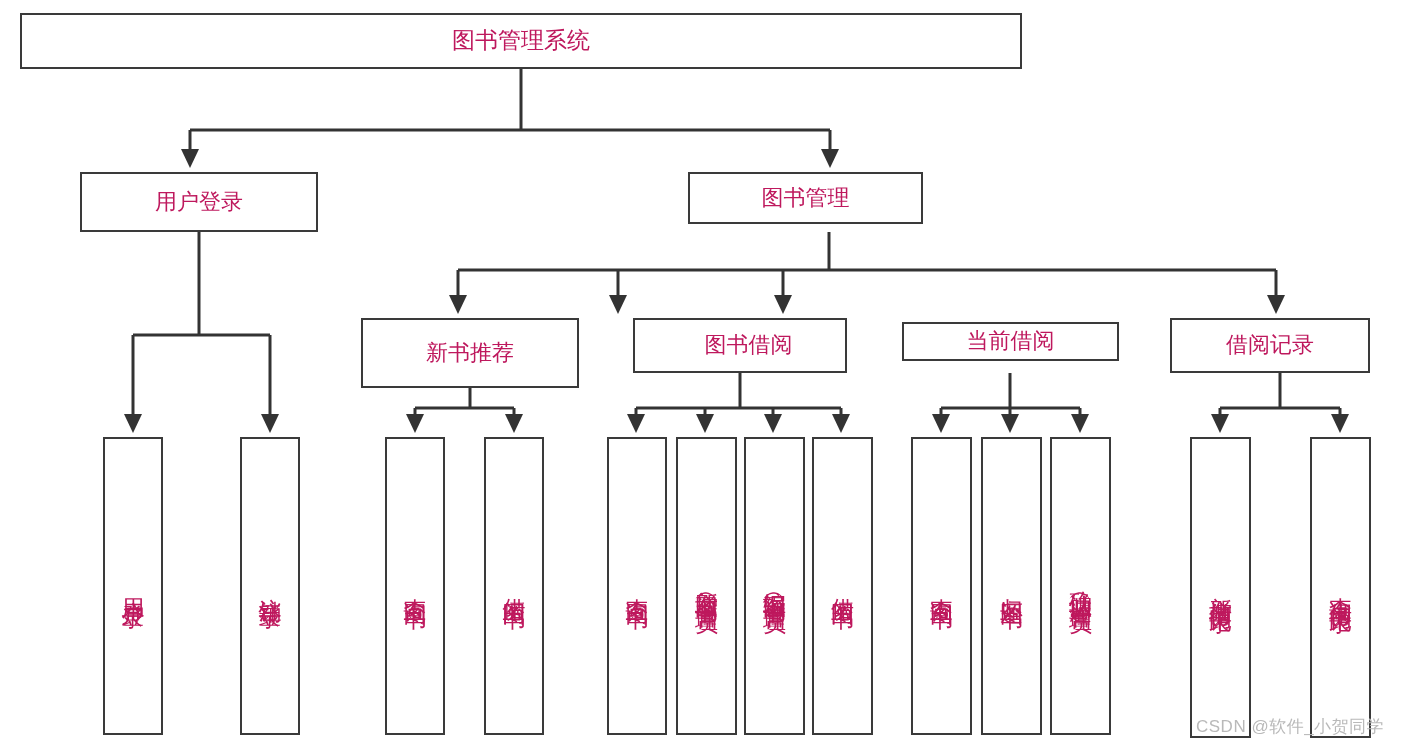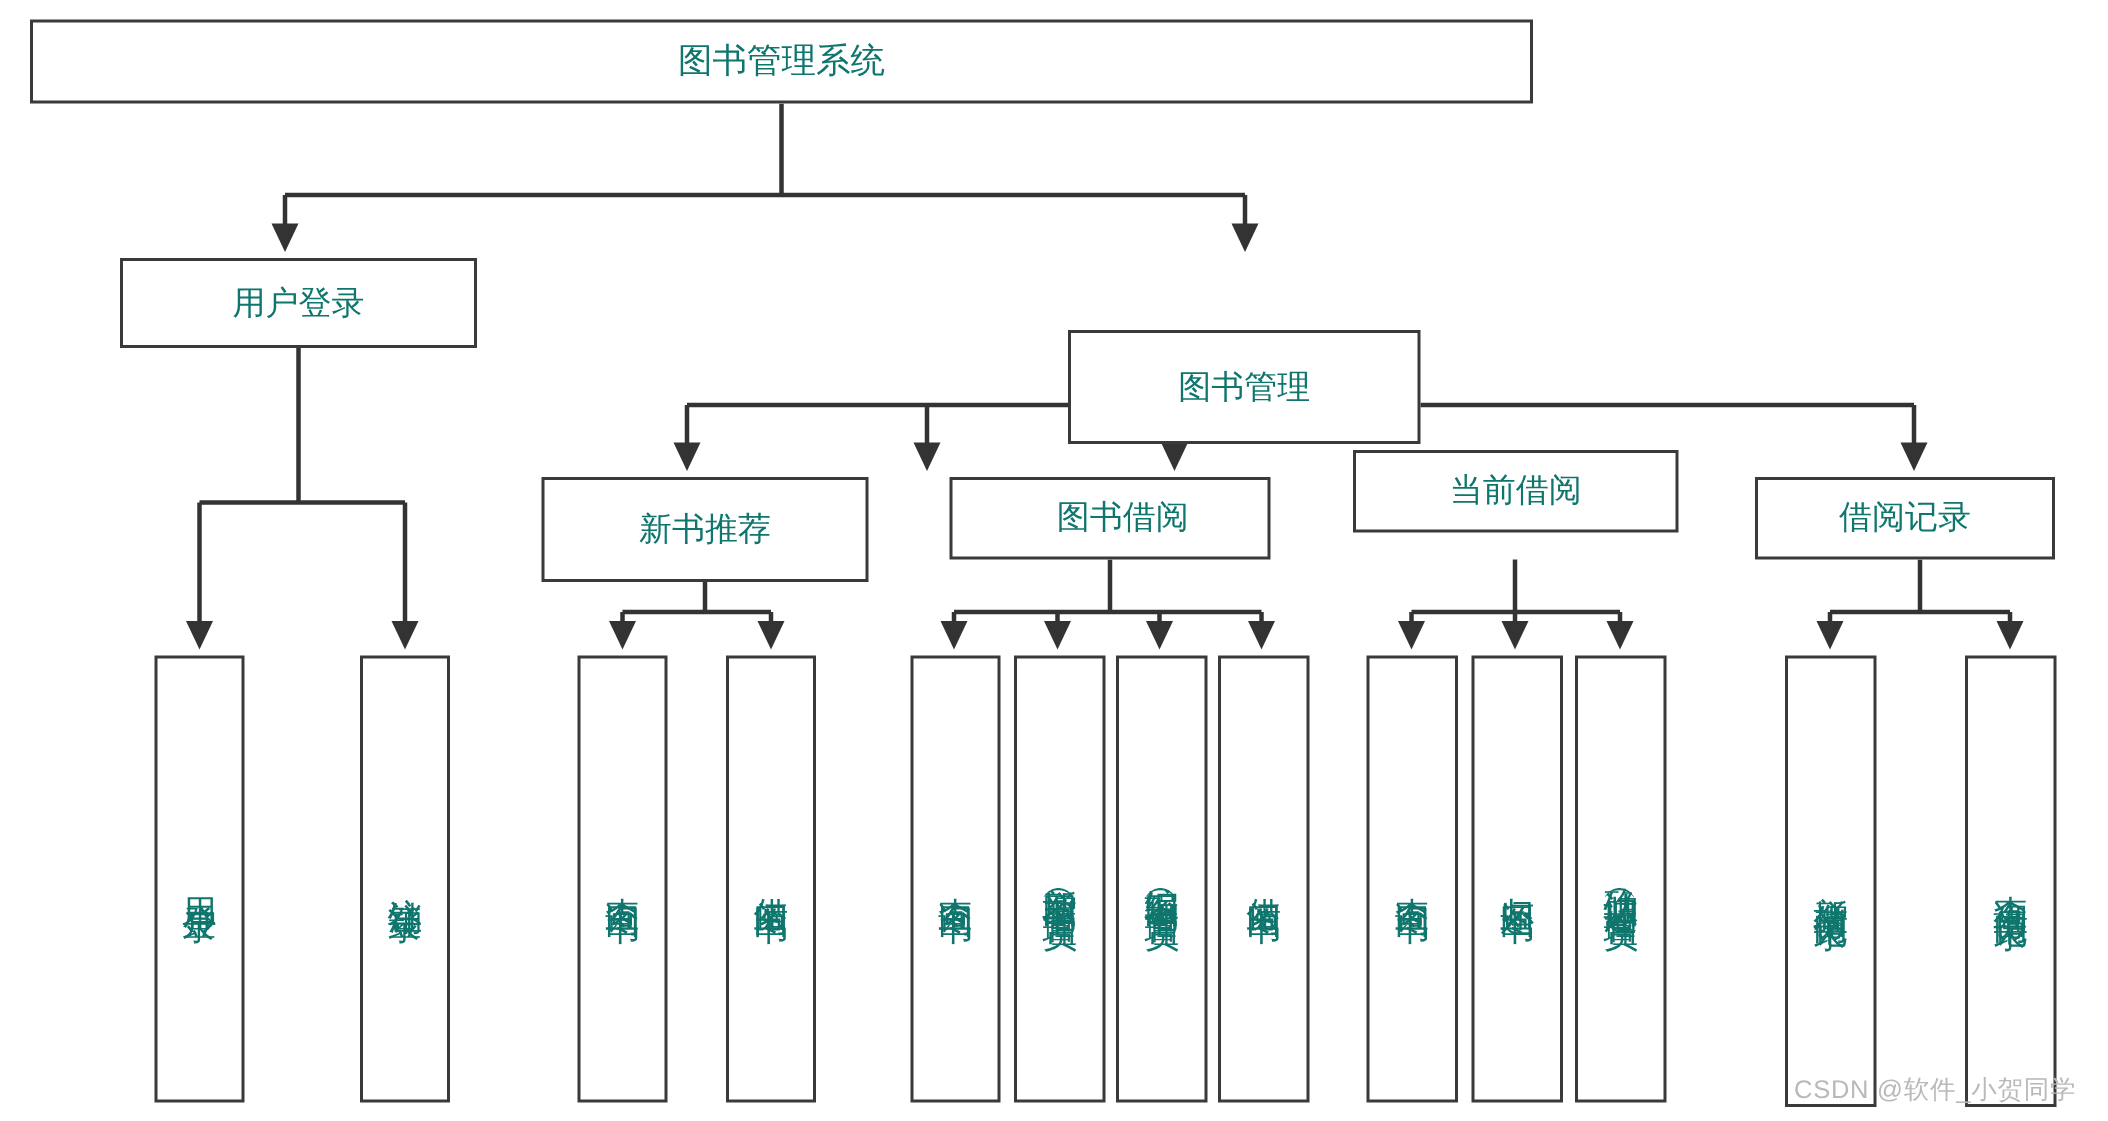--- a/index.html
+++ b/index.html
@@ -30,21 +30,21 @@
     position: absolute;
     box-sizing: border-box;
     background: #ffffff;
     border: 2px solid #3a3a3a;
     display: flex;
     align-items: center;
     justify-content: center;
     overflow: hidden;
   }
   .node .label {
-    color: #0f766e;
+    color: #be185d;
     line-height: 1.12;
     text-align: center;
     white-space: nowrap;
   }
   .node.horizontal .label {
     font-size: 22px;
   }
   .node.root .label {
     font-size: 23px;
   }
@@ -131,30 +131,30 @@
       </g>
   </svg>
 
   <div id="node-layer">
       <div class="node root horizontal" style="left: 20px; top: 13px; width: 1002px; height: 56px;">
         <span class="label">图书管理系统</span>
       </div>
       <div class="node level2 horizontal" style="left: 80px; top: 172px; width: 238px; height: 60px;">
         <span class="label">用户登录</span>
       </div>
-      <div class="node level2 horizontal" style="left: 712px; top: 172px; width: 235px; height: 76px; margin-top: 48px;">
+      <div class="node level2 horizontal" style="left: 688px; top: 172px; width: 235px; height: 52px;">
         <span class="label">图书管理</span>
       </div>
       <div class="node level3 horizontal" style="left: 361px; top: 318px; width: 218px; height: 70px;">
         <span class="label">新书推荐</span>
       </div>
       <div class="node level3 horizontal" style="left: 633px; top: 318px; width: 214px; height: 55px; padding-left: 17px;">
         <span class="label">图书借阅</span>
       </div>
-      <div class="node level3 horizontal" style="left: 902px; top: 300px; width: 217px; height: 55px;">
+      <div class="node level3 horizontal" style="left: 902px; top: 322px; width: 217px; height: 39px;">
         <span class="label">当前借阅</span>
       </div>
       <div class="node level3 horizontal" style="left: 1170px; top: 318px; width: 200px; height: 55px;">
         <span class="label">借阅记录</span>
       </div>
       <div class="node leaf vertical" style="left: 103px; top: 437px; width: 60px; height: 298px;">
         <span class="label">用户登录</span>
       </div>
       <div class="node leaf vertical" style="left: 240px; top: 437px; width: 60px; height: 298px;">
         <span class="label">注销登录</span>

